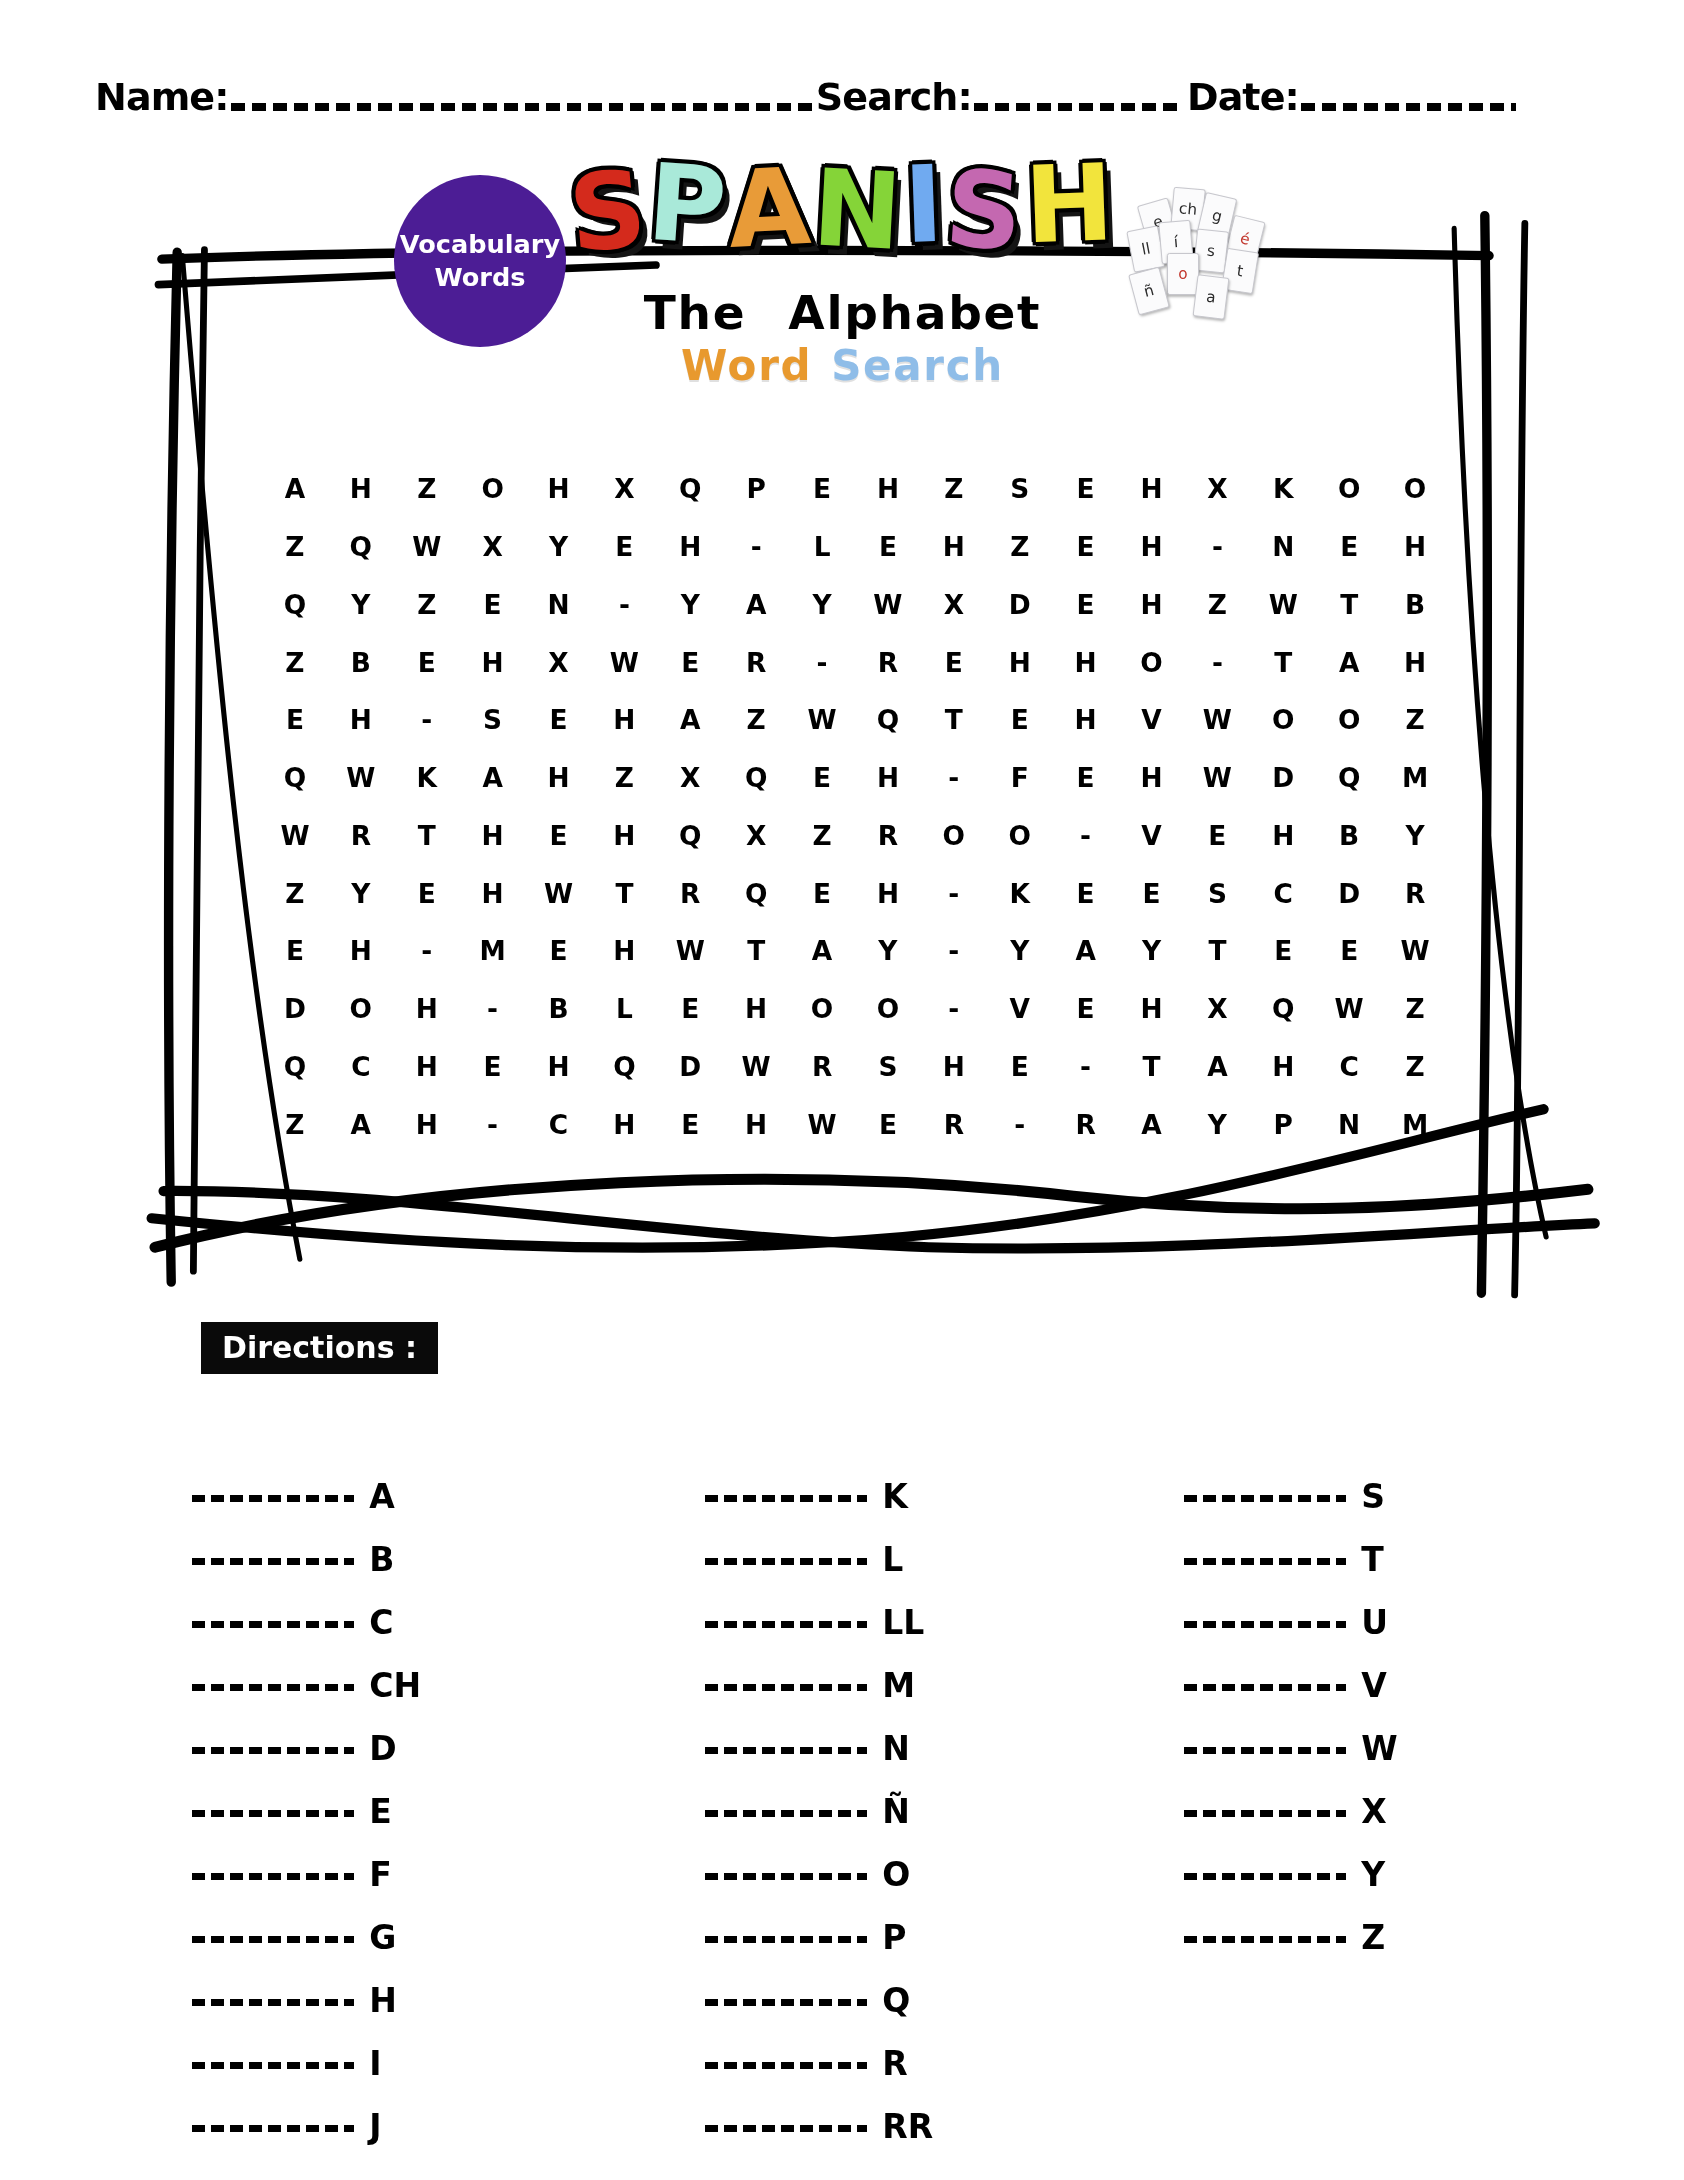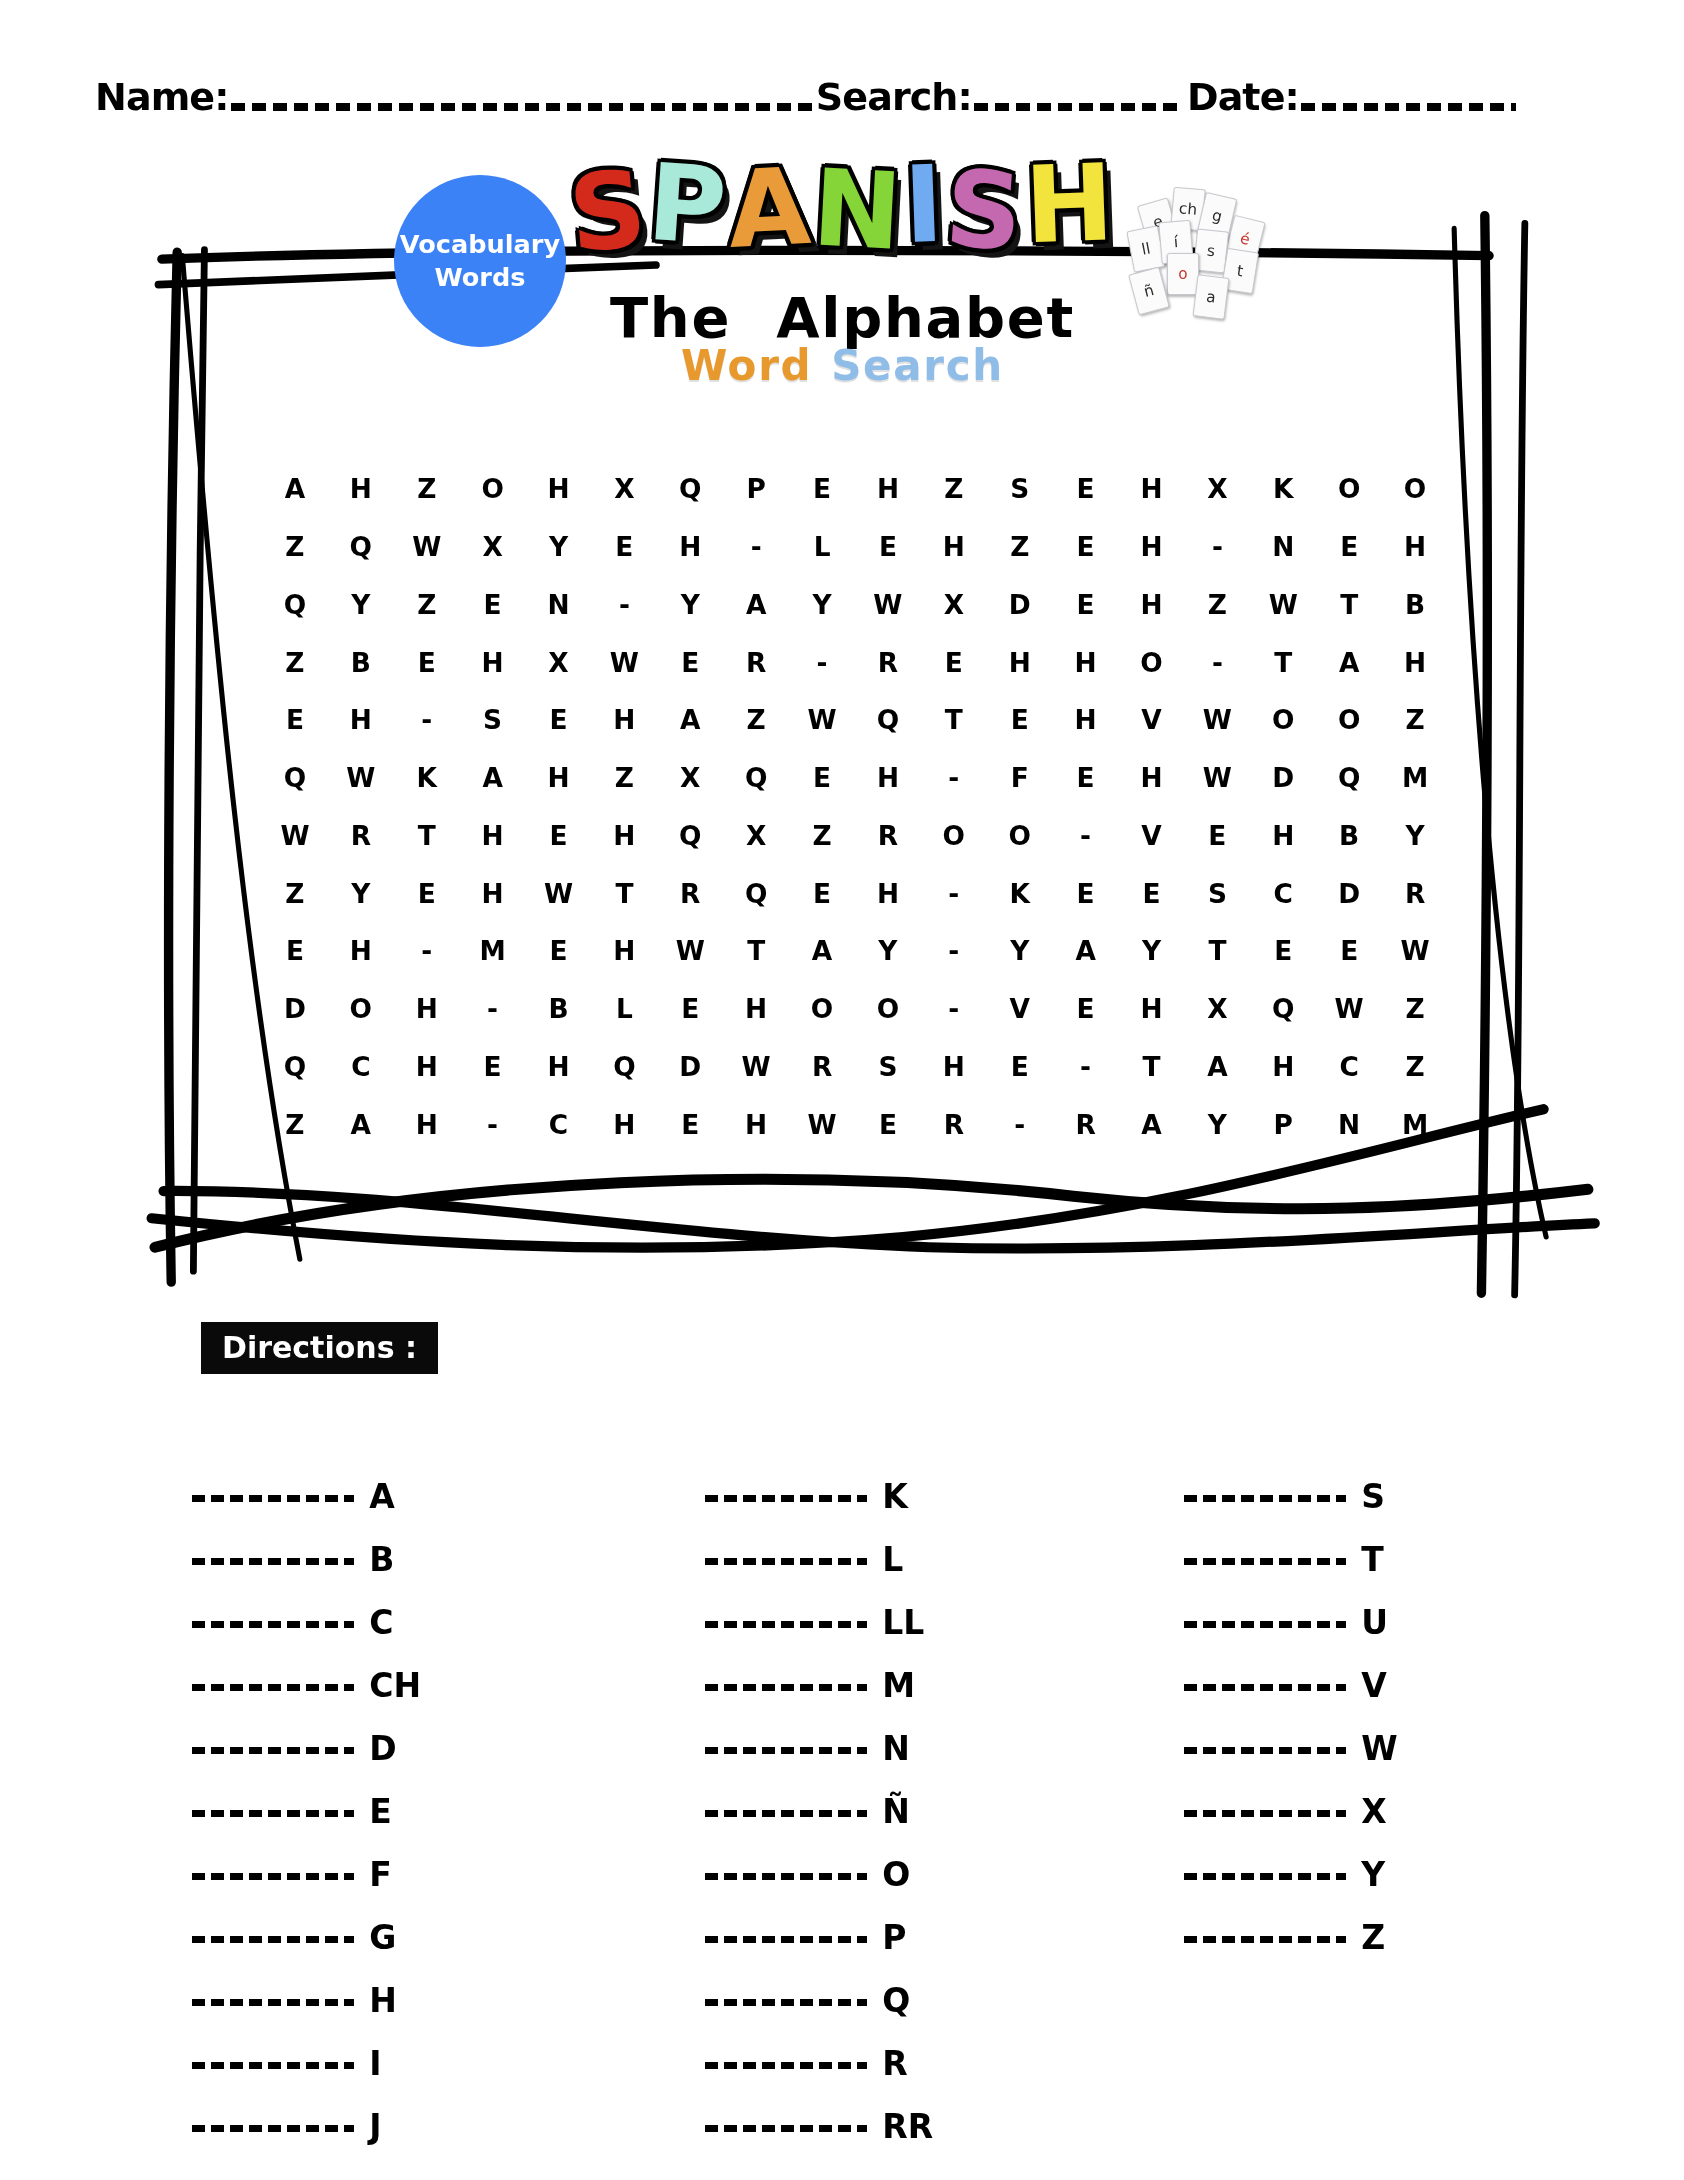--- a/index.html
+++ b/index.html
@@ -19,21 +19,21 @@
   .hblank{height:7.7px;margin:0 2.6px 5.1px 2.6px;
     background:repeating-linear-gradient(90deg,#000 0 13.6px,transparent 13.6px 21px);}
   .hblank.b-name{flex:1}
   .hblank.b-class{width:210px}
   .hblank.b-date{width:215px}
   
   .frame-svg{position:absolute;left:0;top:0;z-index:0}
   
   .badge{
     position:absolute;left:394px;top:175px;width:172px;height:172px;z-index:2;
-    border-radius:50%;background:#3b82f6;color:#fff;
+    border-radius:50%;background:#4c1d95;color:#fff;
     display:flex;flex-direction:column;align-items:center;justify-content:center;
     font-size:25.6px;font-weight:700;line-height:1.3;
   }
   
   .spanish{
     position:absolute;left:0;top:152px;width:1685px;z-index:1;
     text-align:center;font-size:106px;font-weight:700;letter-spacing:2.6px;line-height:1.05;
   }
   .t-letter{
     display:inline-block;
@@ -44,21 +44,21 @@
   }
   .t-letter:nth-child(1){transform:rotate(-5deg) translateY(4.3px)}
   .t-letter:nth-child(2){transform:rotate(4deg) translateY(-2.6px)}
   .t-letter:nth-child(3){transform:rotate(-3deg) translateY(0.9px)}
   .t-letter:nth-child(4){transform:rotate(3deg) translateY(2.6px)}
   .t-letter:nth-child(5){transform:rotate(-2deg) translateY(-2.6px)}
   .t-letter:nth-child(6){transform:rotate(4deg) translateY(3.4px)}
   .t-letter:nth-child(7){transform:rotate(-2deg) translateY(-3.4px)}
   .alphabet{
     position:absolute;left:0;top:285px;width:1685px;z-index:1;
-    text-align:center;font-size:56px;font-weight:700;word-spacing:24px;letter-spacing:1.7px;
+    text-align:center;font-size:47px;font-weight:700;word-spacing:24px;letter-spacing:1.7px;
   }
   .wstitle{
     position:absolute;left:0;top:341px;width:1685px;z-index:1;
     text-align:center;font-size:42px;font-weight:700;letter-spacing:1.7px;
   }
   .ws-word{margin:0 9.4px;text-shadow:0 1.7px 0 rgba(0,0,0,.12)}
   
   .tiles{position:absolute;left:1123px;top:175px;width:158px;height:158px;z-index:1}
   .tile{
     position:absolute;width:30px;height:40px;

